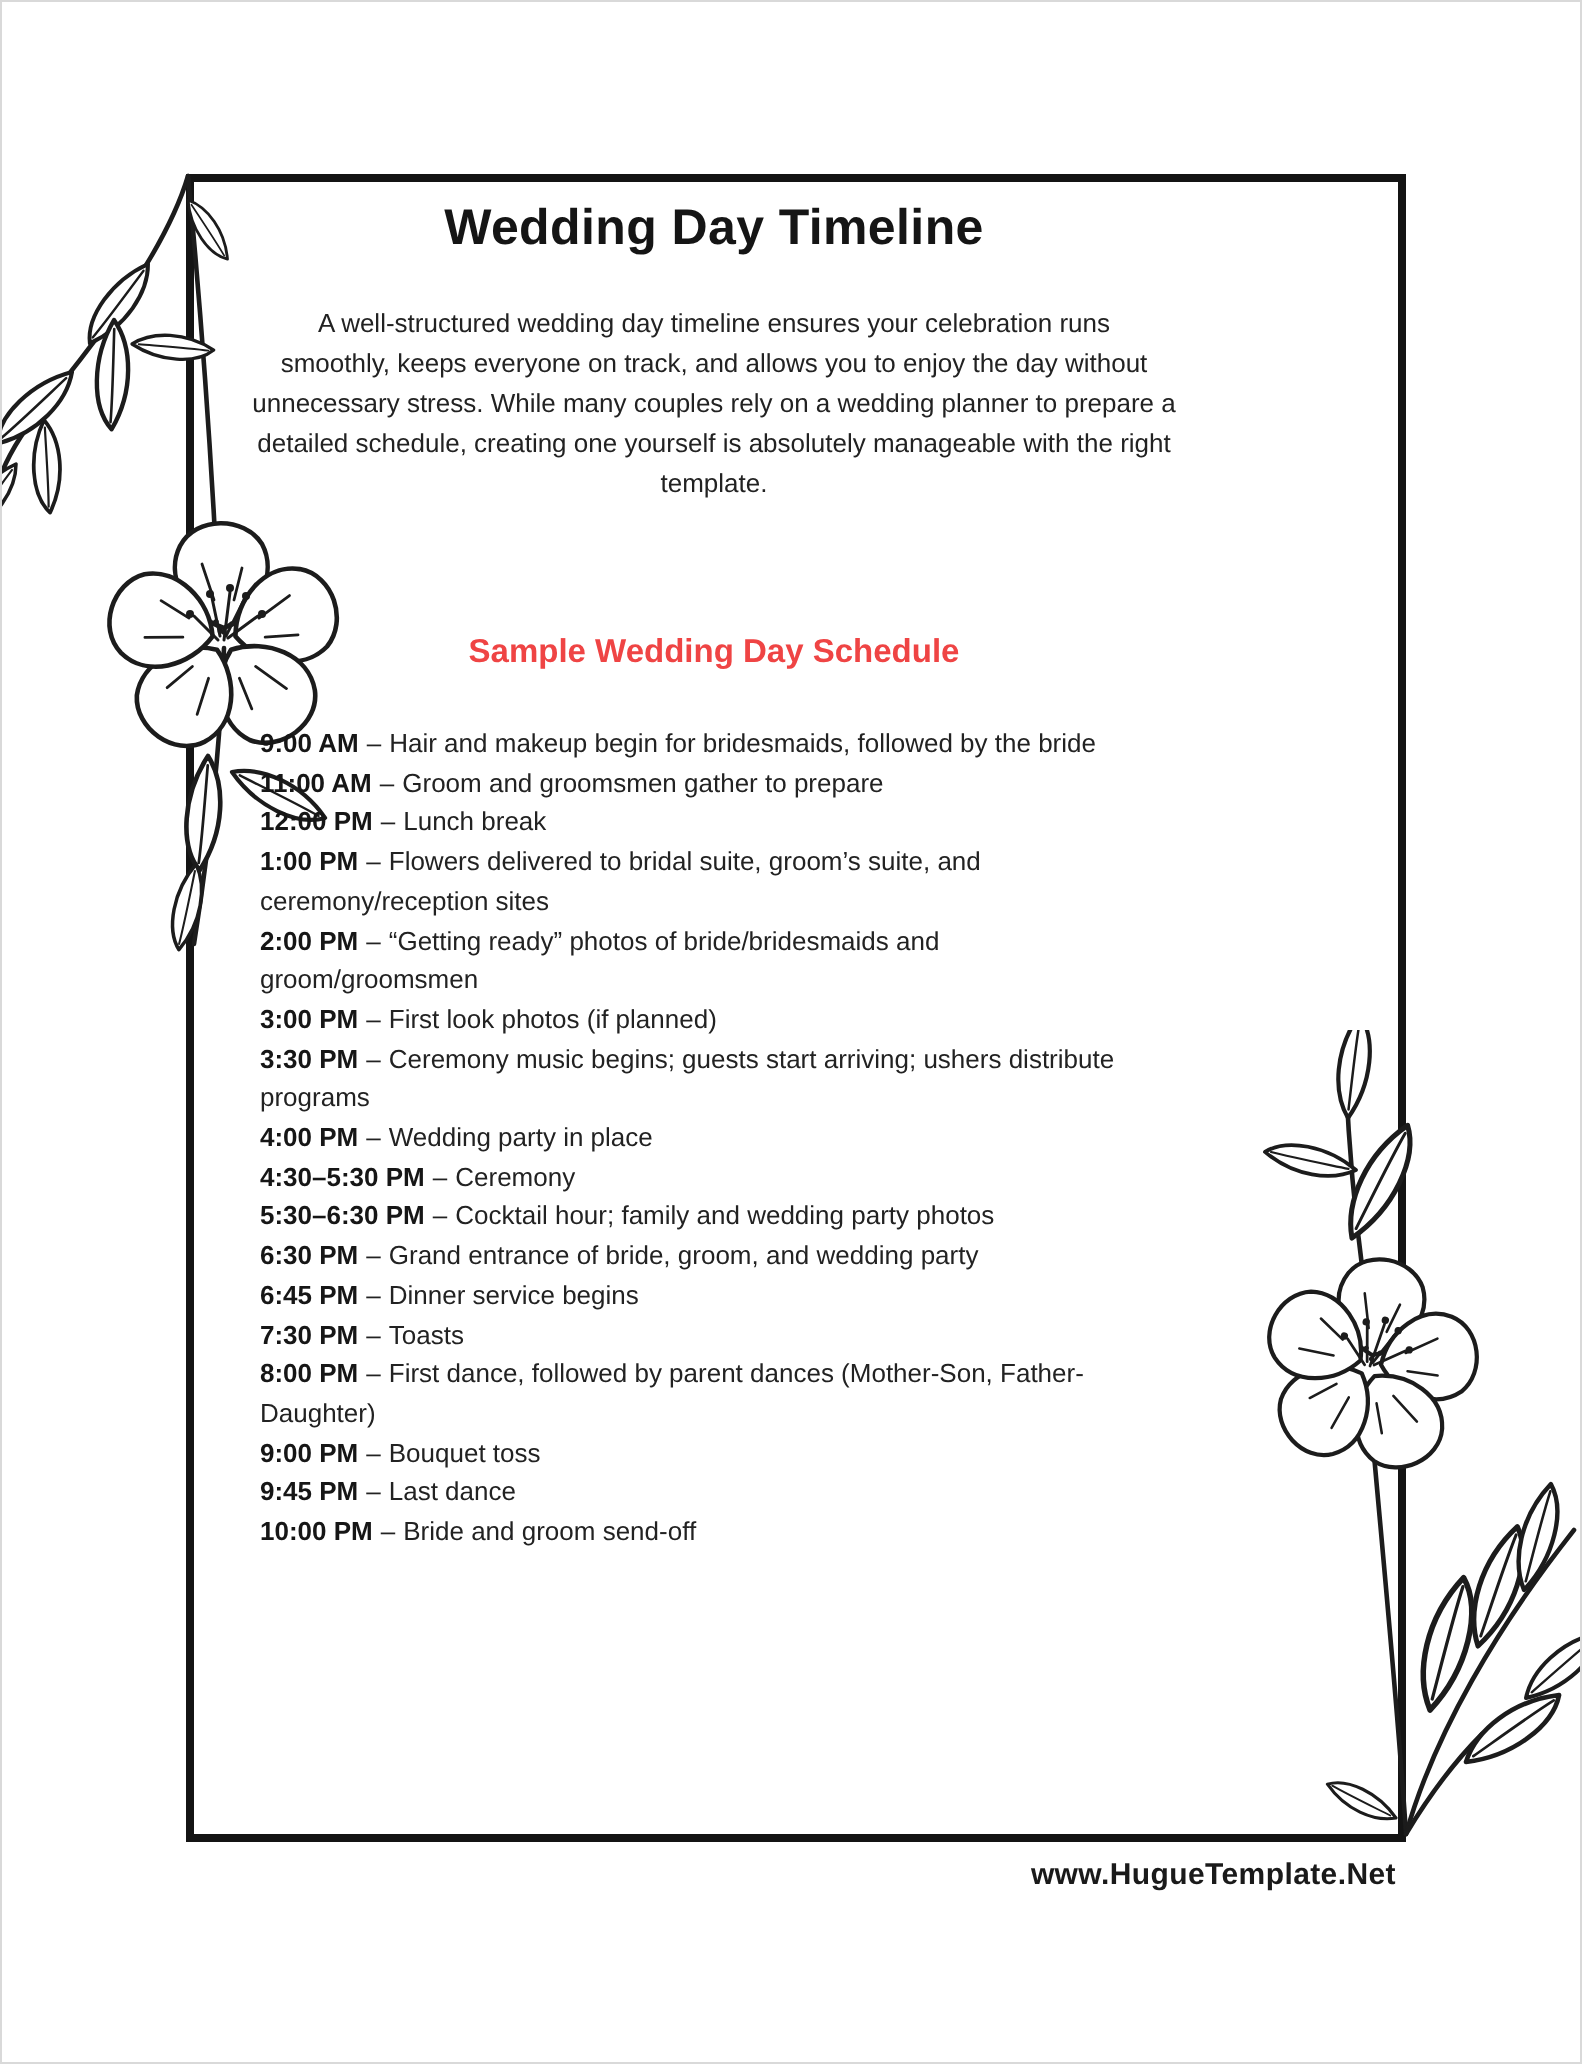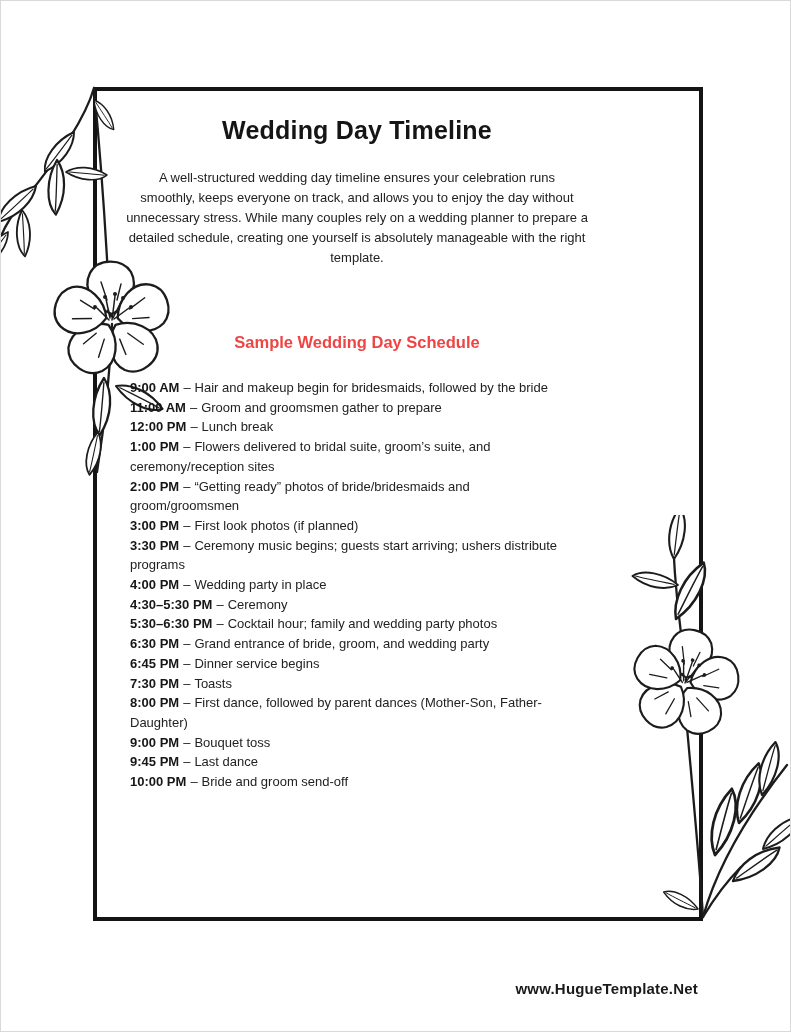--- a/index.html
+++ b/index.html
@@ -27,21 +27,21 @@
   }
   .deco { position: absolute; z-index: 2; pointer-events: none; }
   .deco-left  { left: 0;   top: 80px;  width: 180px; height: 400px; }
   .deco-right { left: 615px; top: 515px; width: 176px; height: 430px; }
   .content {
     position: absolute;
     left: 97px; top: 91px;
     width: 602px;
     z-index: 3;
     box-sizing: border-box;
-    padding: 22px 0 0 25px;
+    padding: 6px 0 0 25px;
   }
   .column { width: 470px; }
   .doc-title {
     margin: 0;
     text-align: center;
     font-size: 25px;
     font-weight: bold;
     line-height: 34px;
     letter-spacing: 0.2px;
     color: #151515;
@@ -70,21 +70,21 @@
     font-size: 13px;
     line-height: 19.7px;
     color: #222222;
   }
   .schedule .row { }
   .schedule .time { font-weight: bold; color: #161616; }
   .schedule .sep { padding: 0 4px; }
   .schedule .desc { white-space: pre-line; }
   .footer {
     position: absolute;
-    top: 980px; right: 93px;
+    top: 929px; right: 93px;
     font-size: 15px;
     font-weight: bold;
     letter-spacing: 0.2px;
     color: #1a1a1a;
     z-index: 4;
   }
   svg .ln   { fill: none; stroke: #1c1c1c; stroke-width: 2.3; stroke-linecap: round; }
   svg .leaf { fill: #ffffff; stroke: #1c1c1c; stroke-width: 2.2; stroke-linejoin: round; }
   svg .rib  { fill: none; stroke: #1c1c1c; stroke-width: 1.3; stroke-linecap: round; }
   svg .petal{ fill: #ffffff; stroke: #1c1c1c; stroke-width: 2.3; stroke-linejoin: round; }

